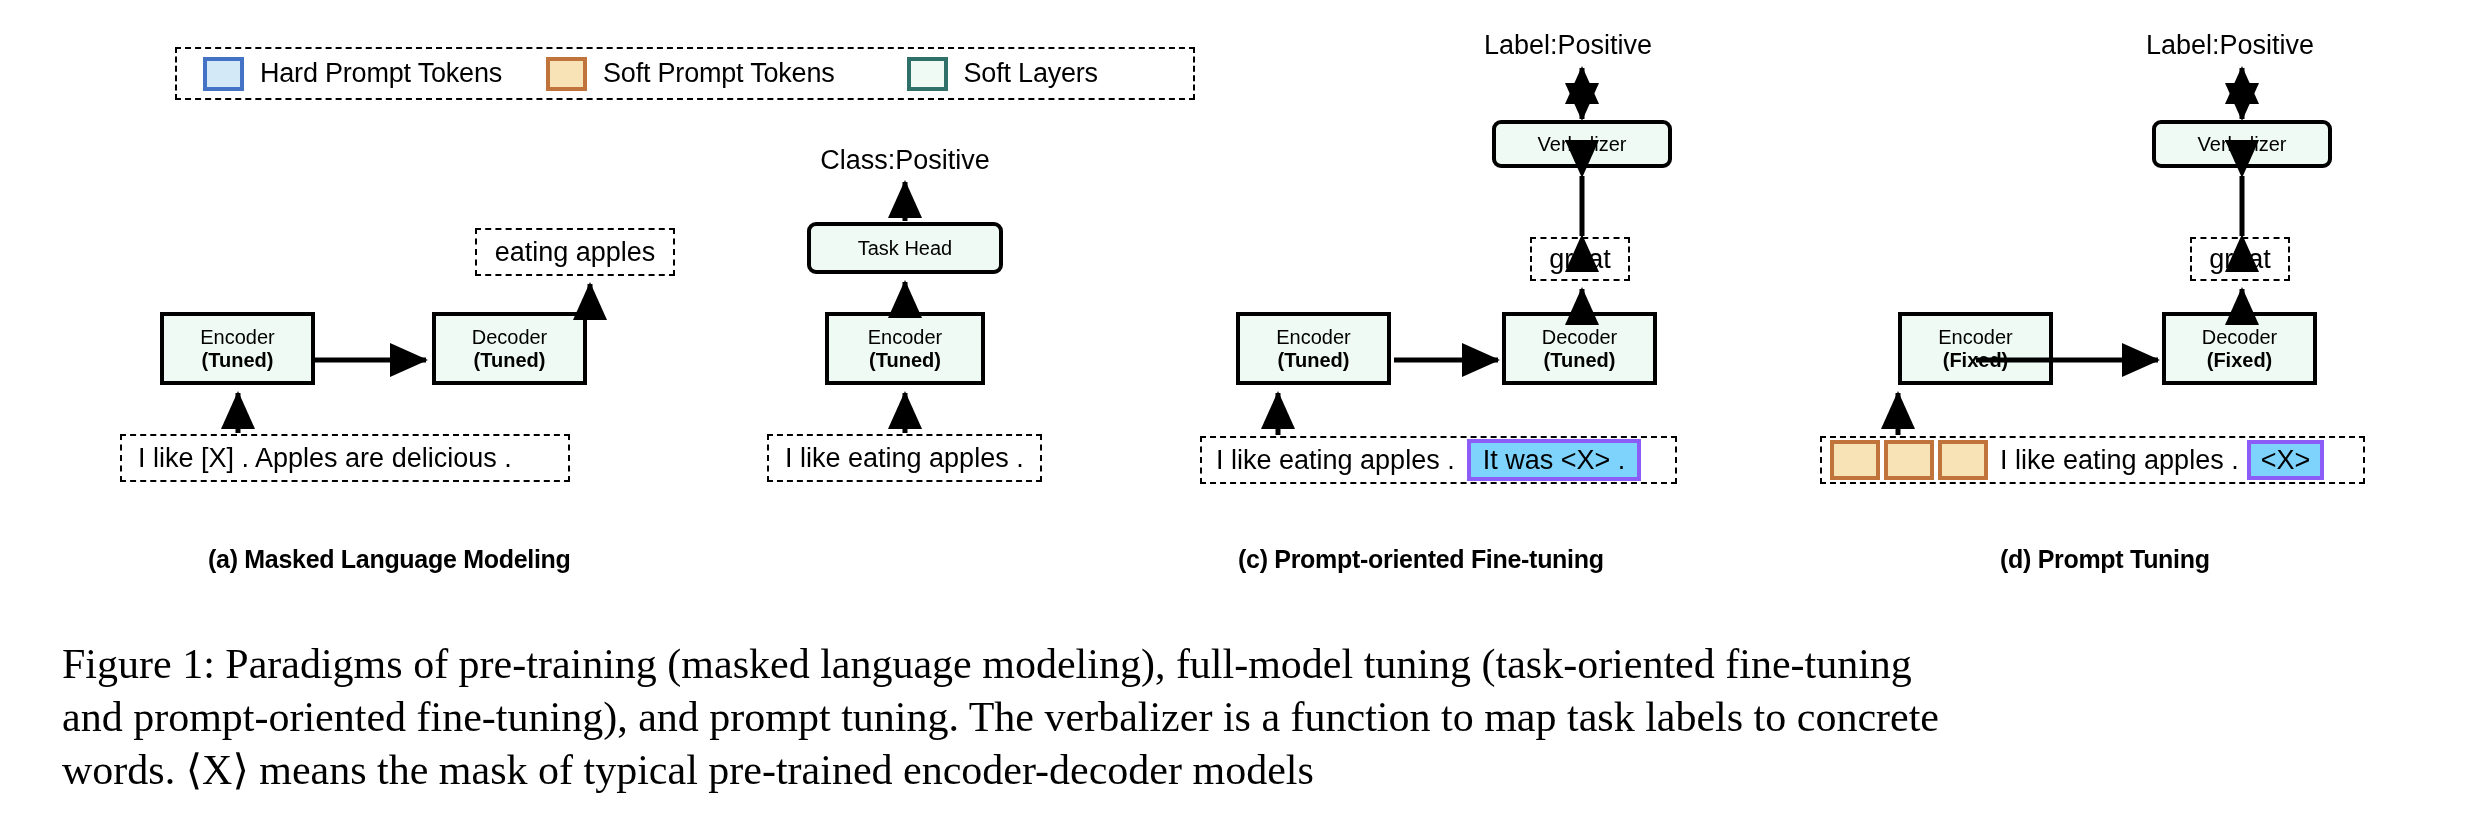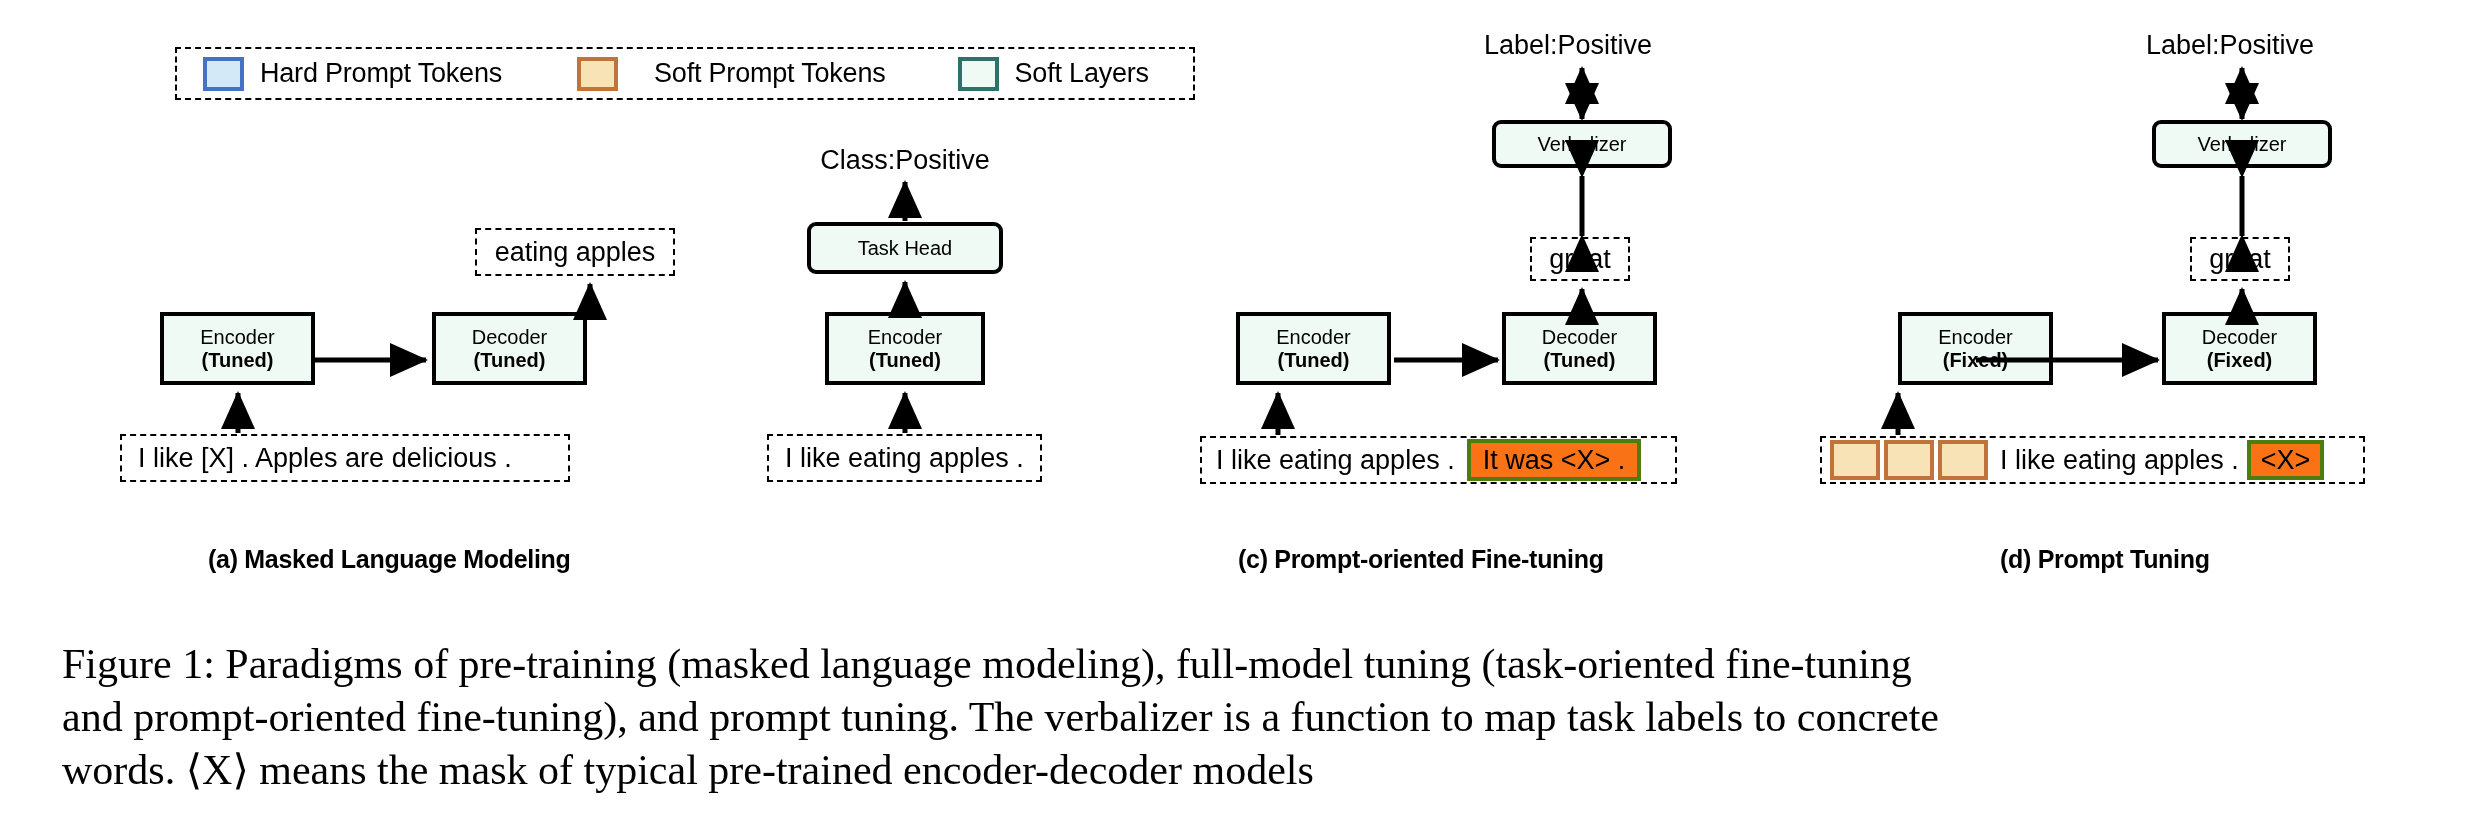--- a/index.html
+++ b/index.html
@@ -28,21 +28,21 @@
     box-sizing: border-box;
     display: flex;
     align-items: center;
   }
   .legend-item {
     display: flex;
     align-items: center;
     height: 100%;
   }
   .legend-item.li0 { margin-left: 26px; }
-  .legend-item.li1 { margin-left: 75px; gap: 20px; }
+  .legend-item.li1 { margin-left: 44px; }
   .legend-item.li2 { margin-left: 72px; }
   .swatch {
     width: 41px; height: 34px;
     box-sizing: border-box;
     margin-right: 16px;
   }
   .sw-hard  { background:#D4E9F7; border:4px solid #4472C4; }
   .sw-soft  { background:#F7E3B5; border:4px solid #C0733A; }
   .sw-layer { background:#EFFAF4; border:4px solid #2F7168; }
   .legend-label {
@@ -99,21 +99,21 @@
 
   
   .chip {
     box-sizing: border-box;
     display: inline-flex;
     align-items: center;
     justify-content: center;
     font-size: 27px;
     white-space: nowrap;
   }
-  .chip-hard { background:#f97316; border:4px solid #4d7c0f; }
+  .chip-hard { background:#7dd3fc; border:4px solid #8b5cf6; }
   .chip-soft { background:#F7E3B5; border:4px solid #C0733A; }
 
   
   .arrows {
     position: absolute;
     left: 0; top: 0;
     width: 2472px; height: 830px;
     pointer-events: none;
   }
 

